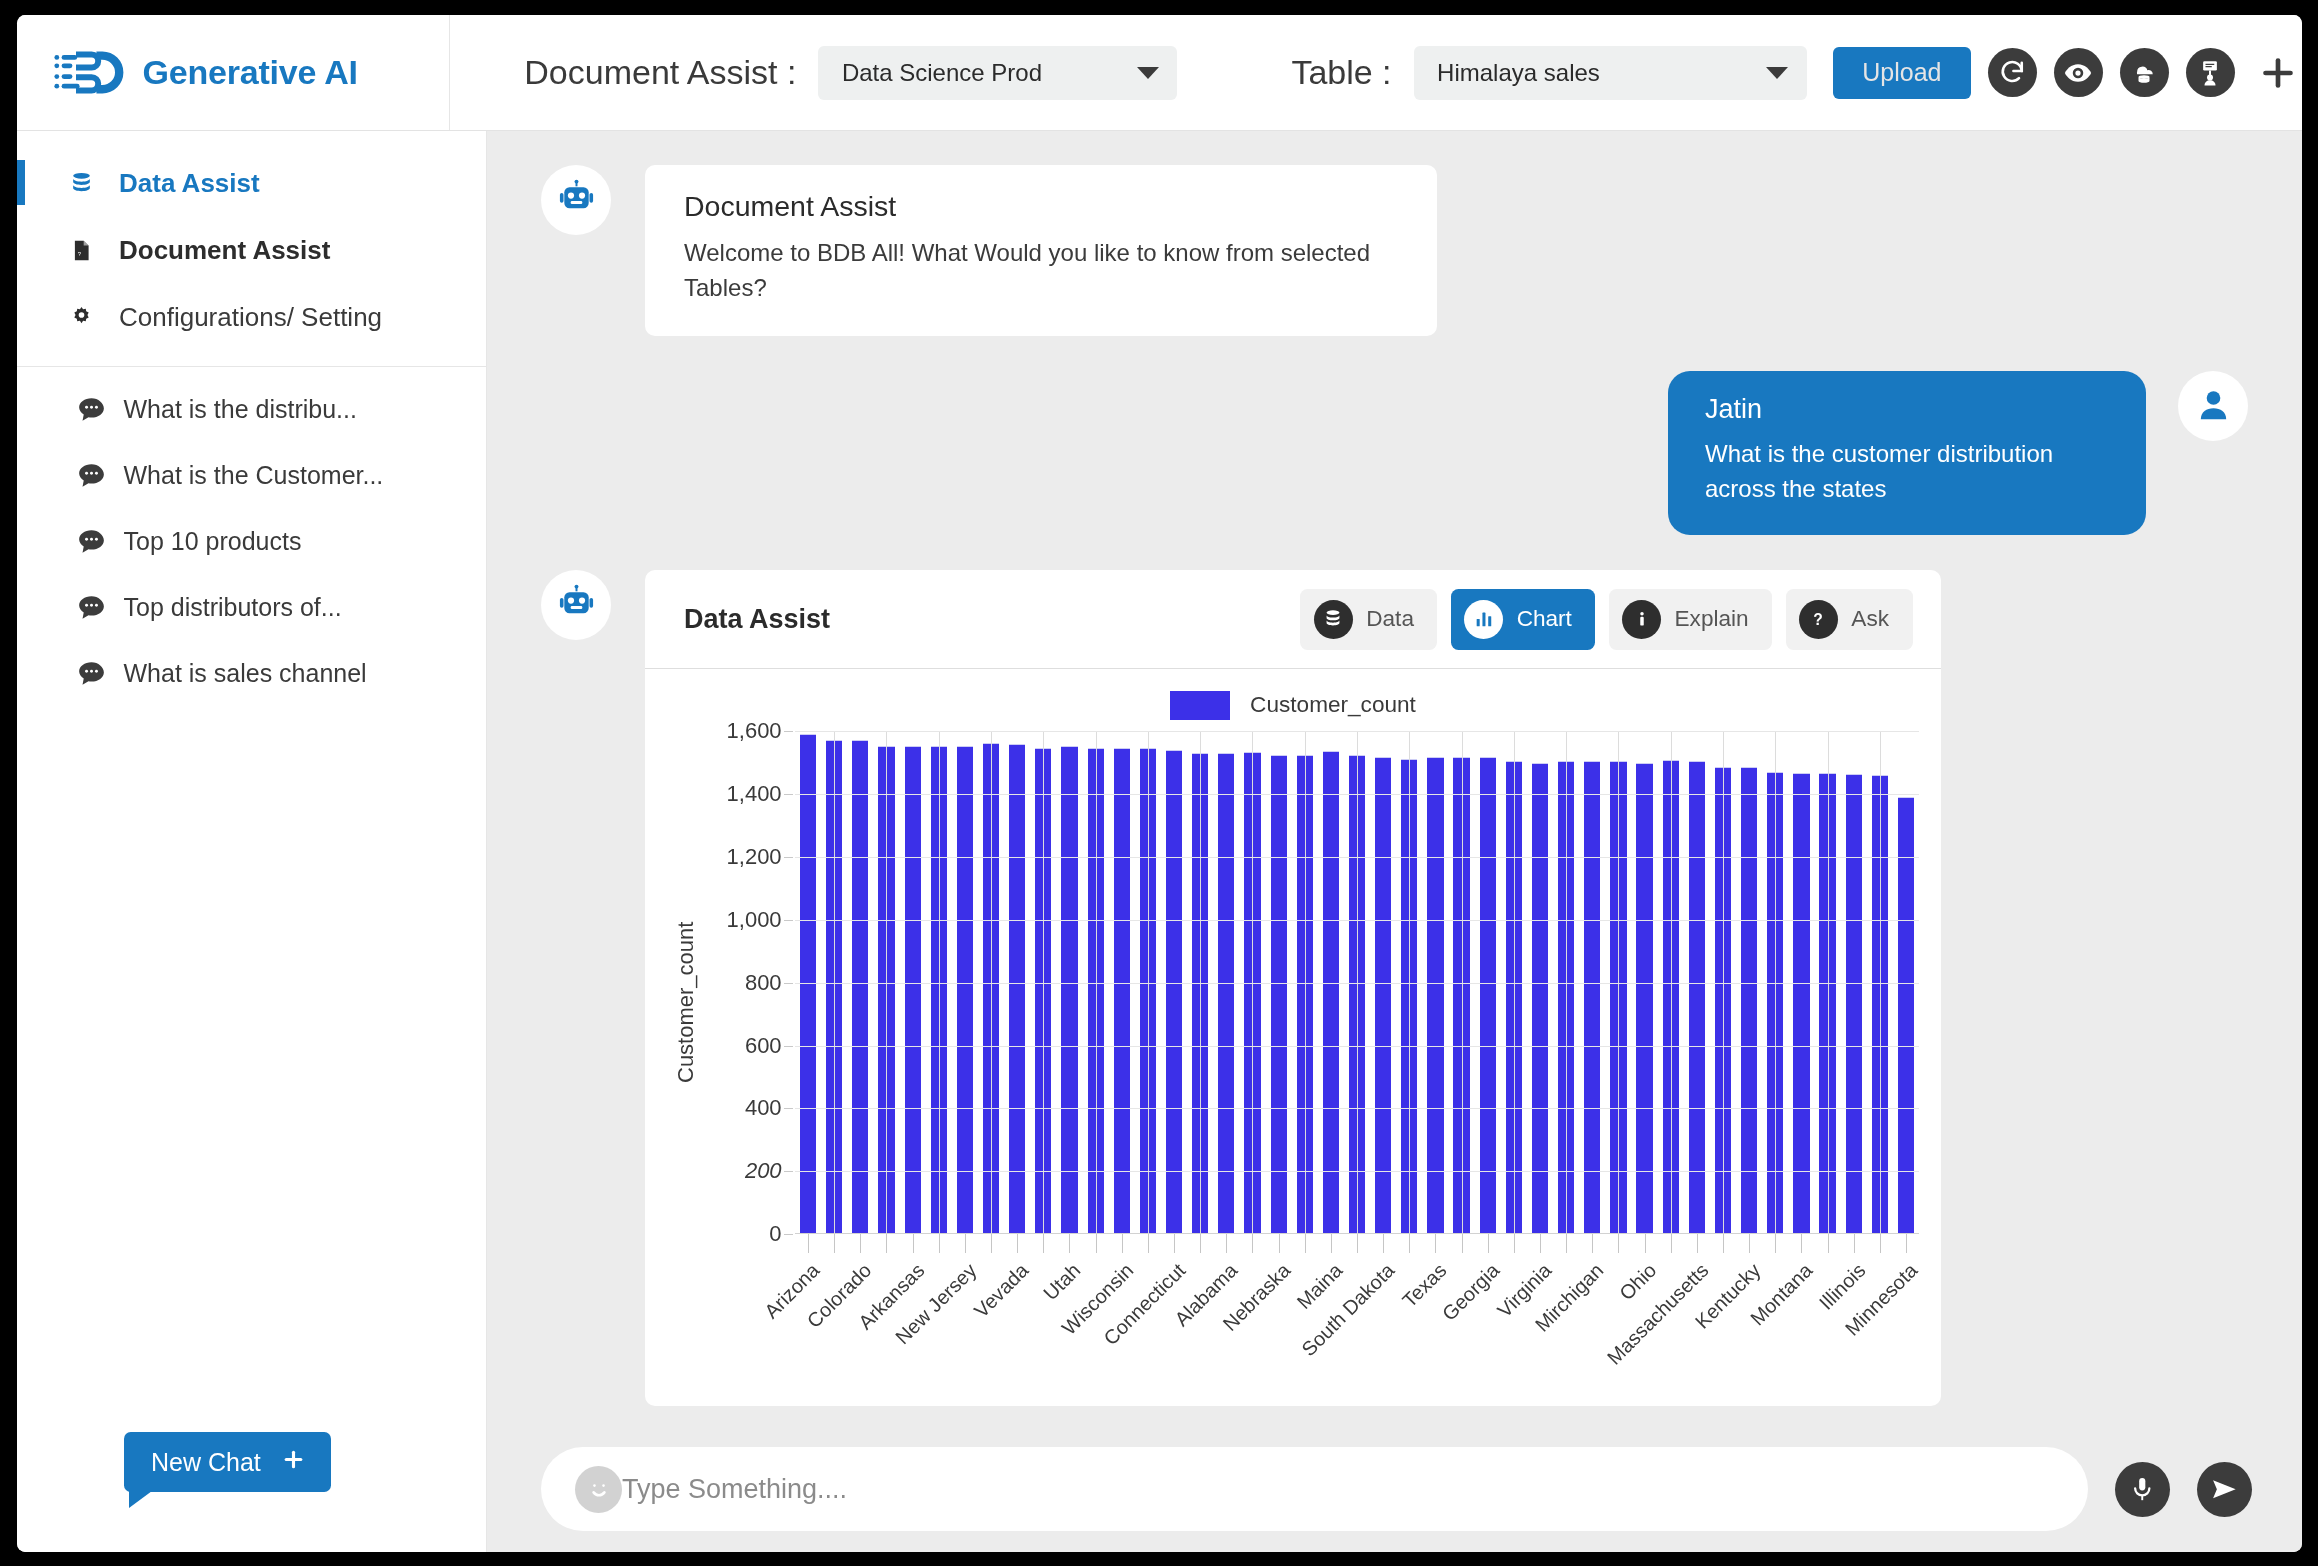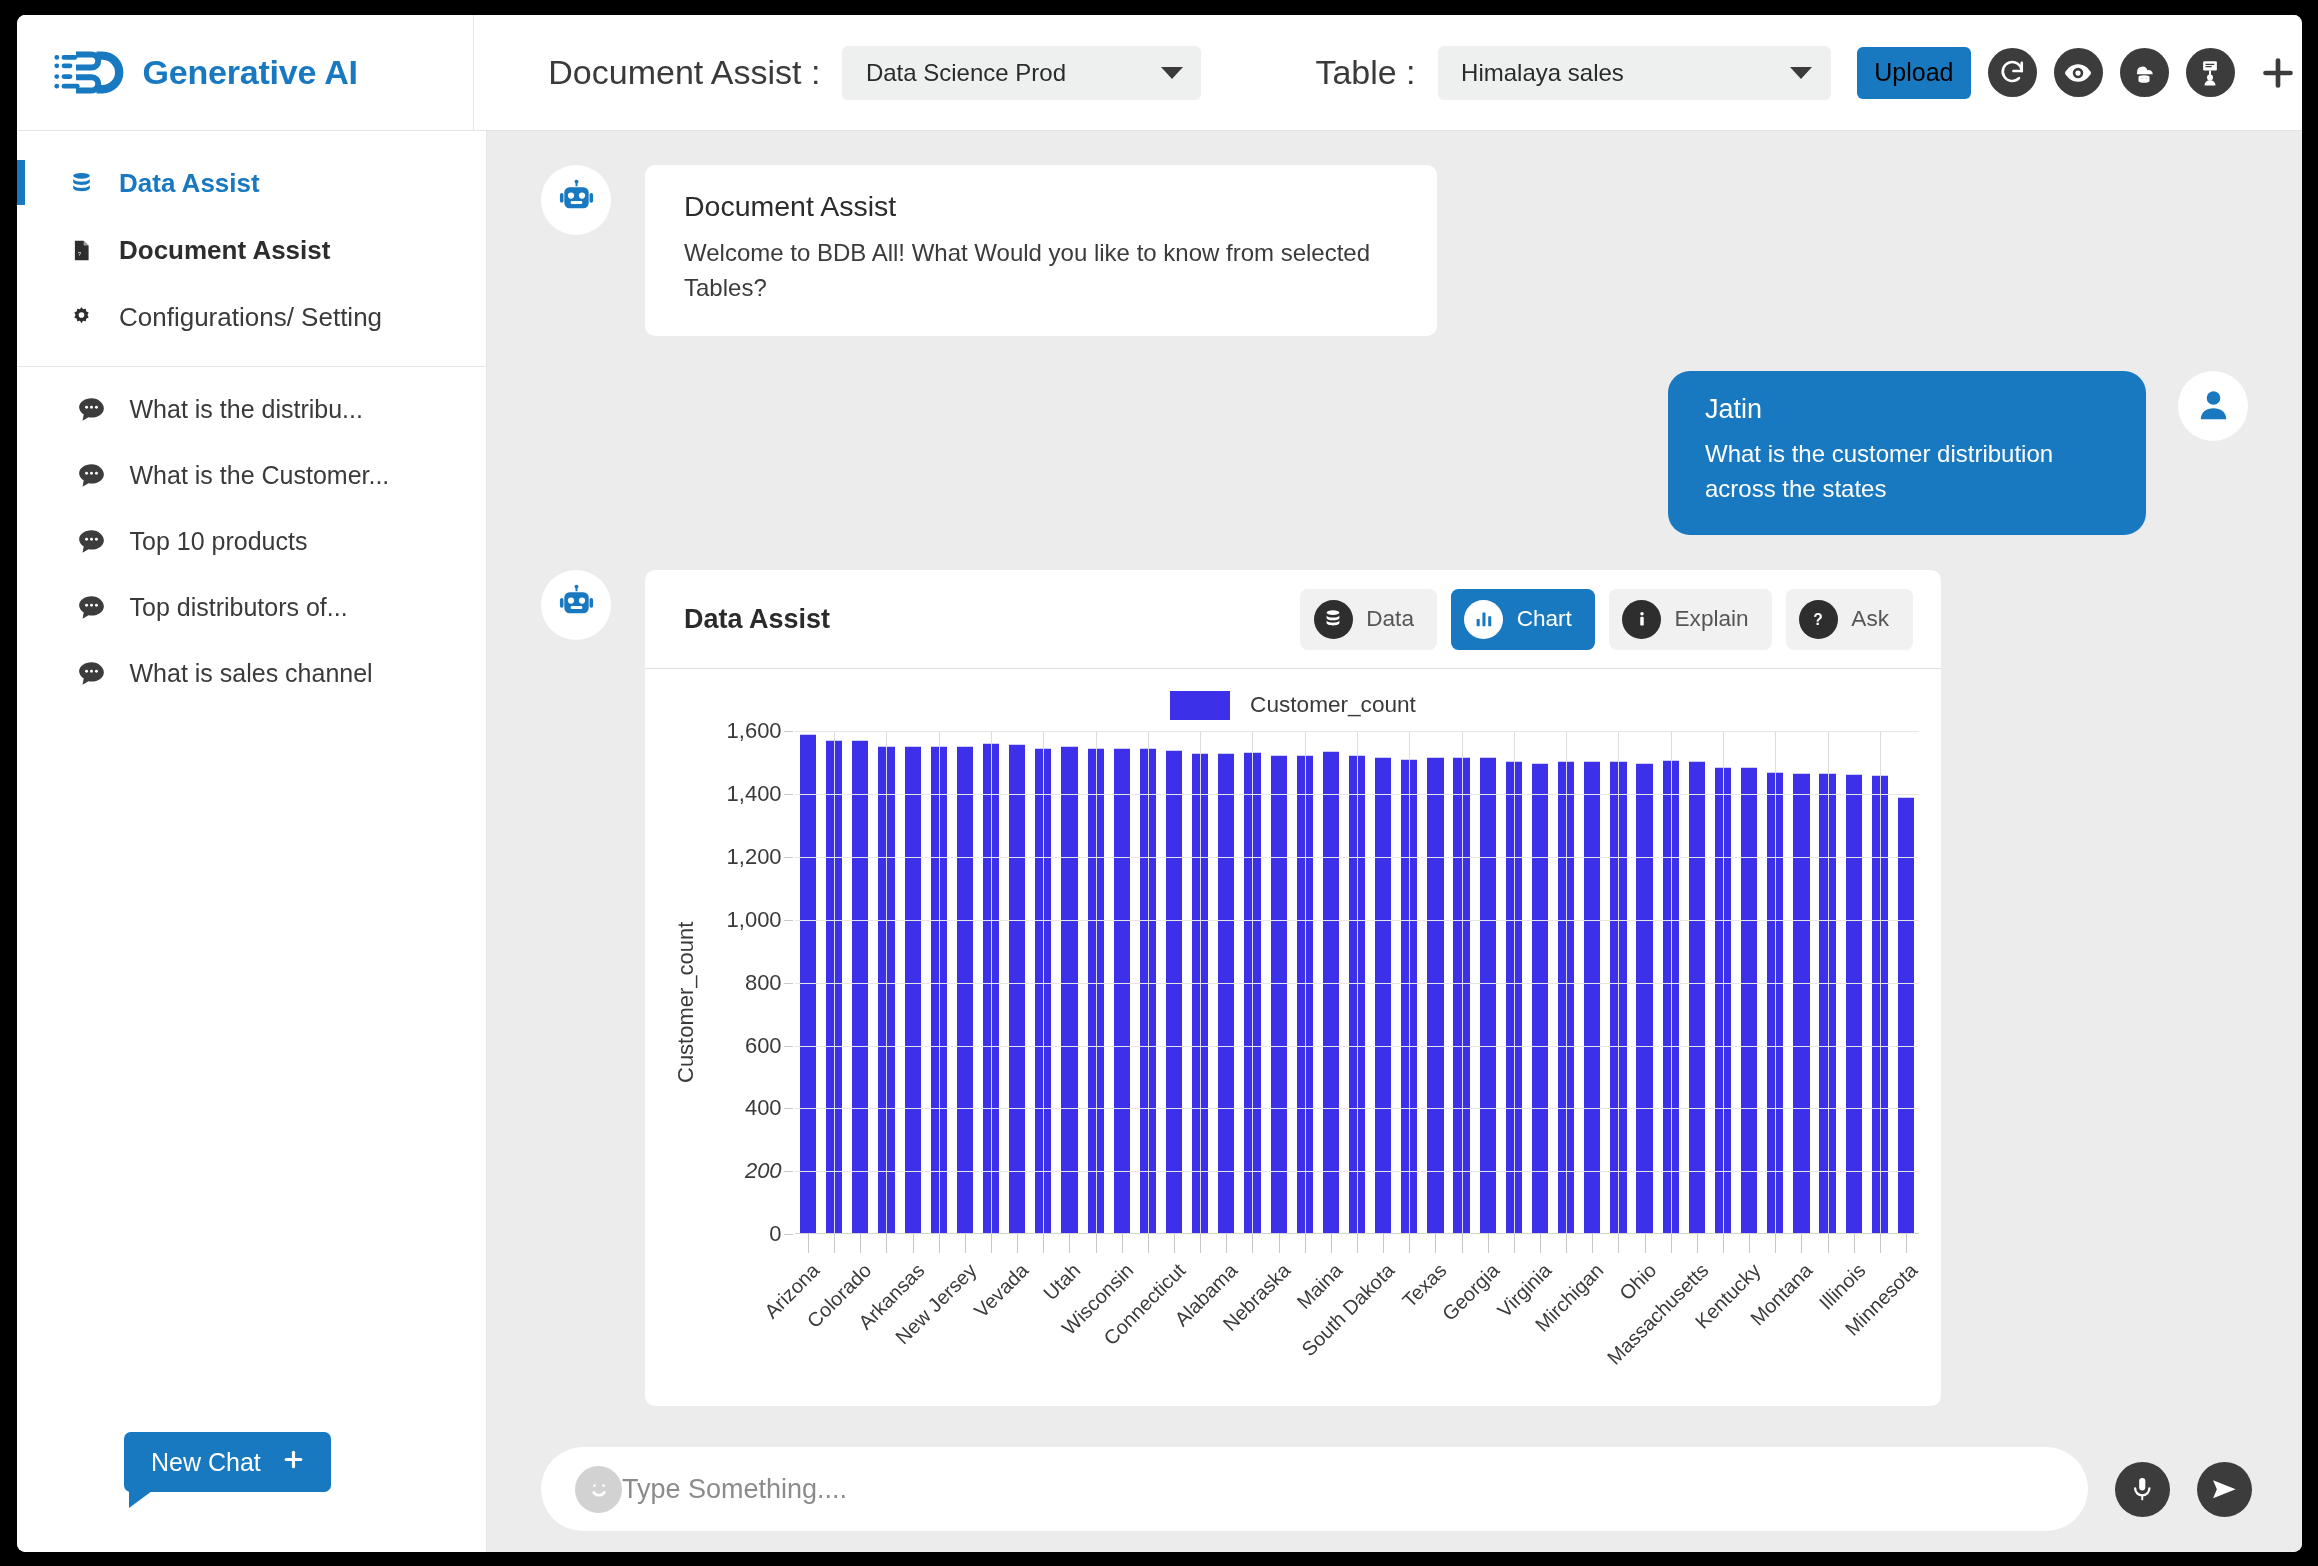--- a/index.html
+++ b/index.html
@@ -75,26 +75,26 @@
     width: 0; height: 0;
     border-left: 11px solid transparent;
     border-right: 11px solid transparent;
     border-top: 12.6px solid #3b3b3b;
     margin-left: 11.7px;
   }
   .gap-lg { width: 114px; }
   .gap-md { width: 11.7px; }
   .upload-btn {
     background: #1878c0;
-    color: #000000;
+    color: #e5e5e5;
     font-size: 25px;
     border: none;
     border-radius: 5.9px;
     height: 52px;
-    padding: 0 17px;
+    padding: 0 29px;
     cursor: pointer;
     white-space: nowrap;
   }
   .icon-circle {
     width: 49px; height: 49px;
     border-radius: 50%;
     background: #3c3c3c;
     display: flex; align-items: center; justify-content: center;
     flex: 0 0 49px;
     margin-left: 17px;
@@ -141,21 +141,21 @@
   .nav-icon { width: 28.5px; height: 30px; flex: 0 0 28.5px; display:flex; align-items:center; justify-content:center;}
   .nav-label { font-size: 26px; font-weight: bold; color: #2d2d2d; white-space: nowrap; }
   .nav-item.active .nav-label { color: #1878c0; }
   .nav-item.plain .nav-label { font-weight: normal; color: #3a3a3a; }
   .nav-sep { height:0.8px; background:#e6e6e6; margin: 15px 0 10px 0; }
   .hist-item {
     height: 66px;
     display: flex;
     align-items: center;
     padding-left: 60px;
-    gap: 24px;
+    gap: 18px;
     cursor: pointer;
   }
   .hist-label { font-size: 25px; color: #3a3a3a; white-space: nowrap; }
   .newchat-wrap { margin-top: auto; padding: 0 0 60px 107px; }
   .newchat {
     display: inline-flex;
     align-items: center;
     gap: 20px;
     background: #1878c0;
     color: #fff;

